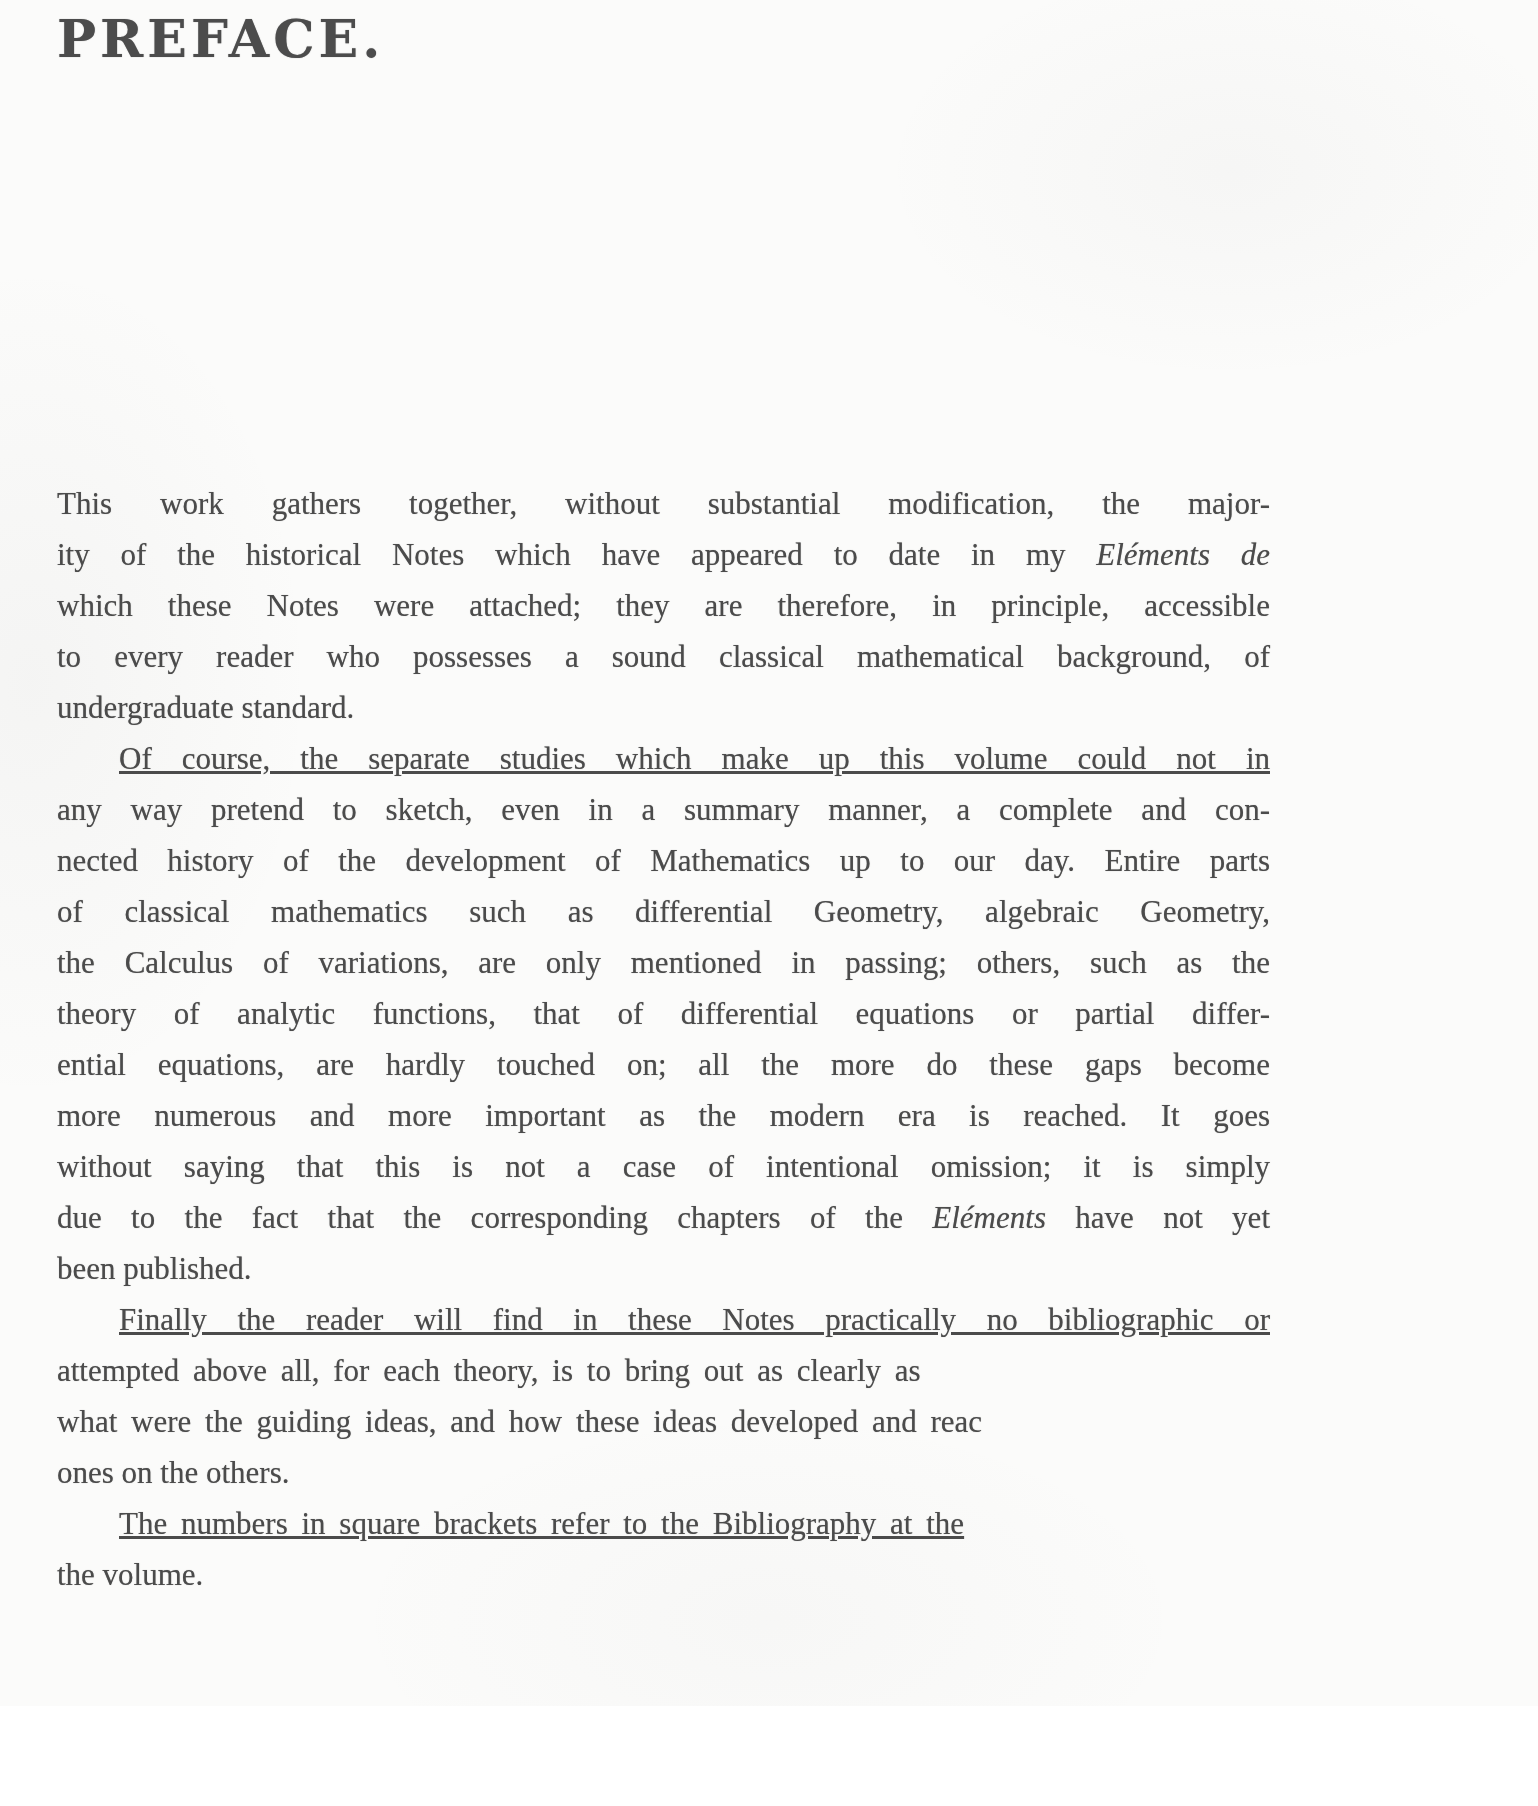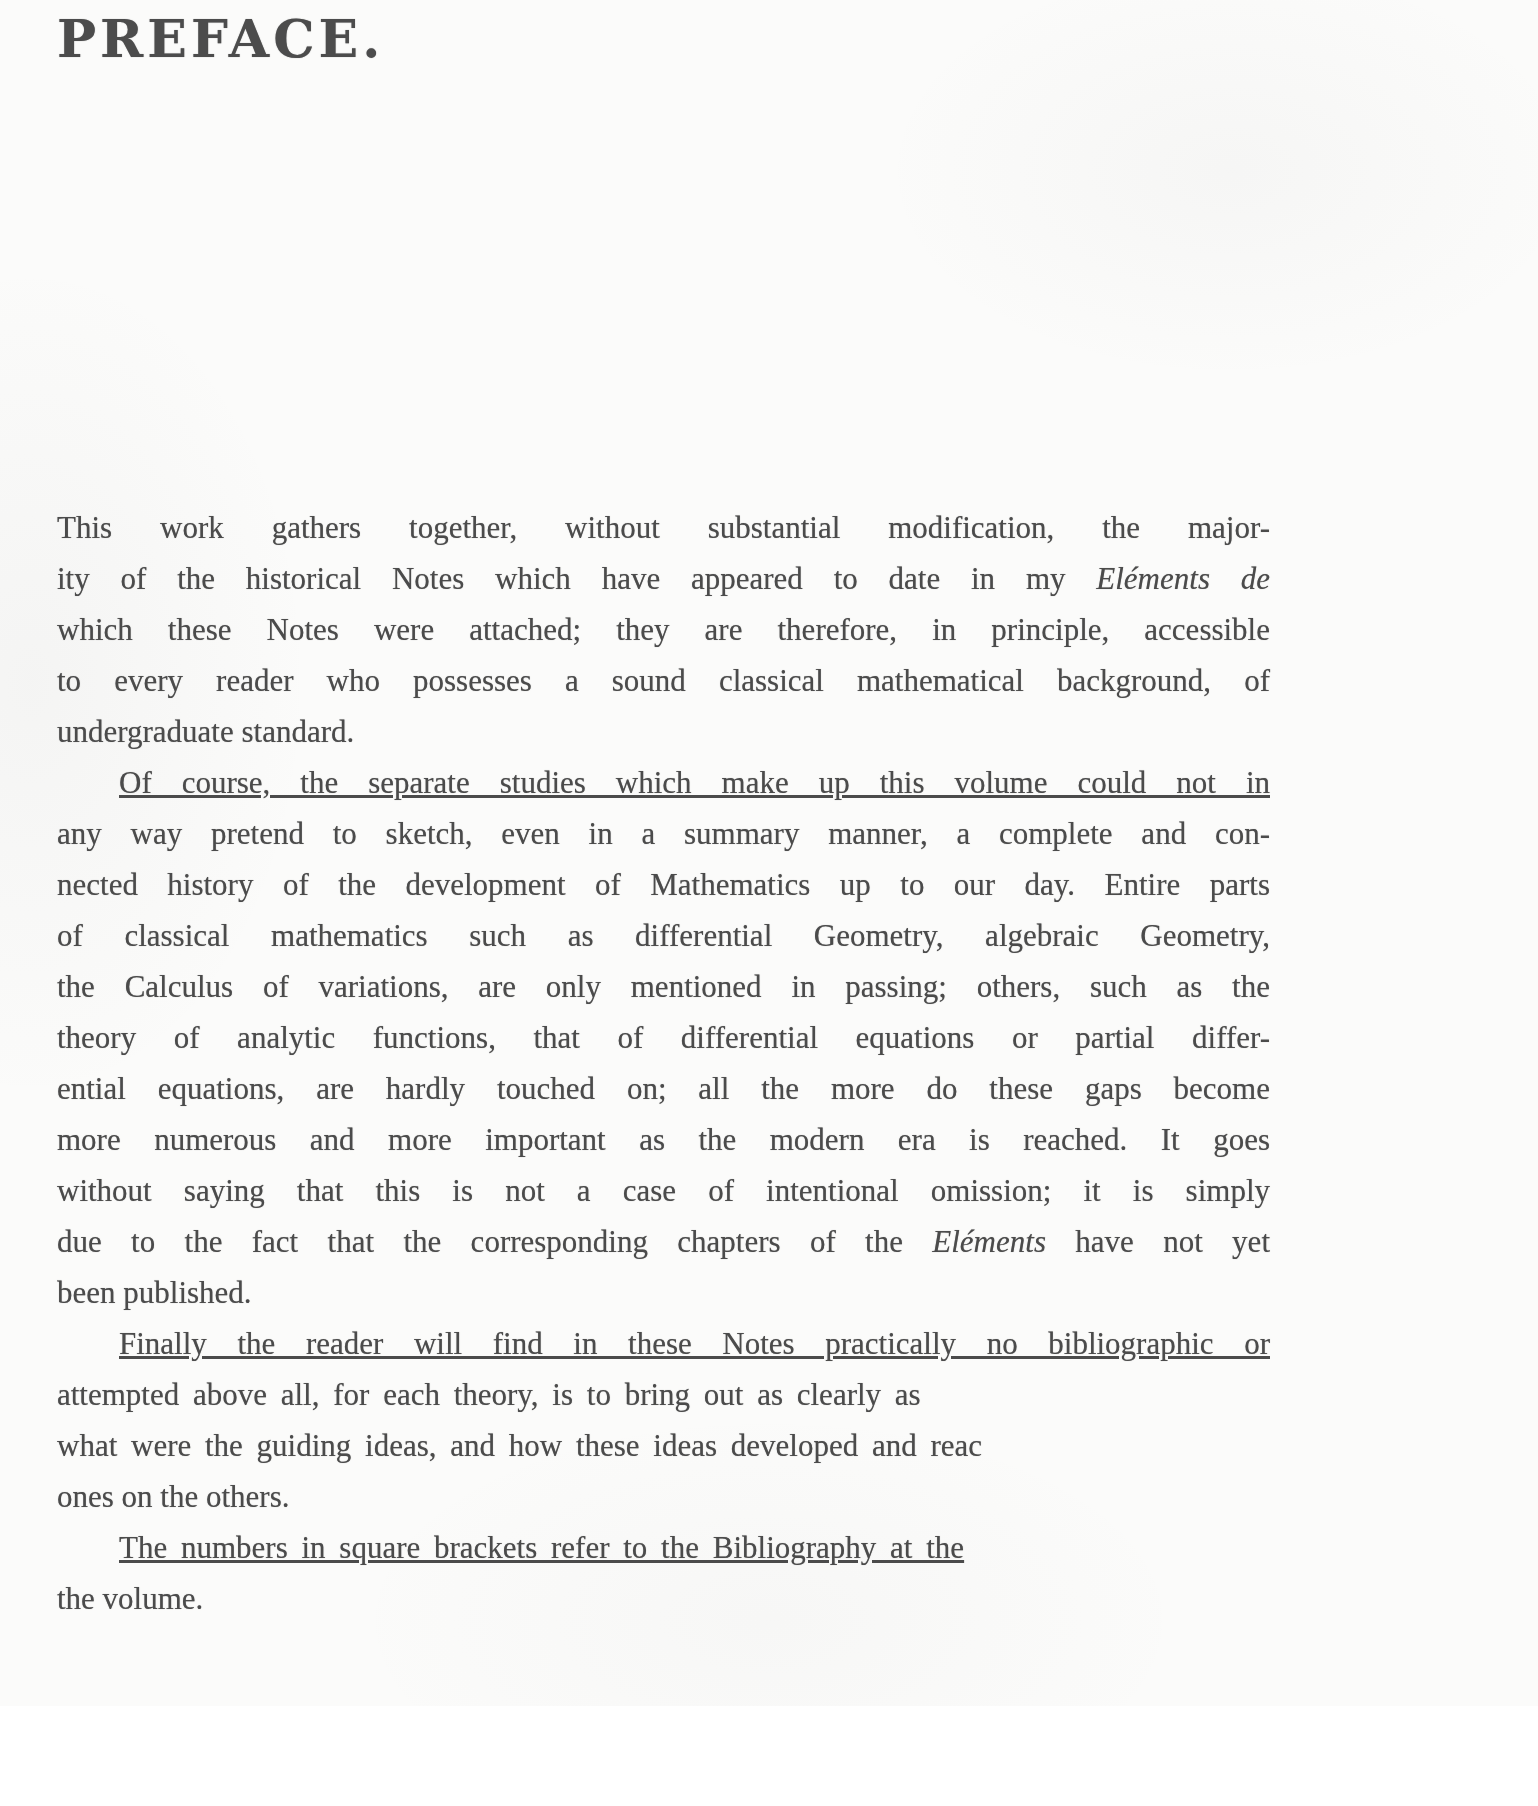--- a/index.html
+++ b/index.html
@@ -23,21 +23,21 @@
     font-family: "DejaVu Serif", serif;
     font-size: 52px;
     font-weight: bold;
     letter-spacing: 4px;
     color: #4c4c4c;
     text-shadow: 0 0 1px rgba(75,75,75,0.55);
   }
   .body-text {
     position: absolute;
     left: 57px;
-    top: 502px;
+    top: 478px;
     width: 1213px;
     font-size: 31px;
     line-height: 51px;
     text-shadow: 0 0 0.8px rgba(75,75,75,0.6);
   }
   .paragraph { margin: 0; }
   .line {
     text-align: justify;
     text-align-last: left;
     white-space: normal;

